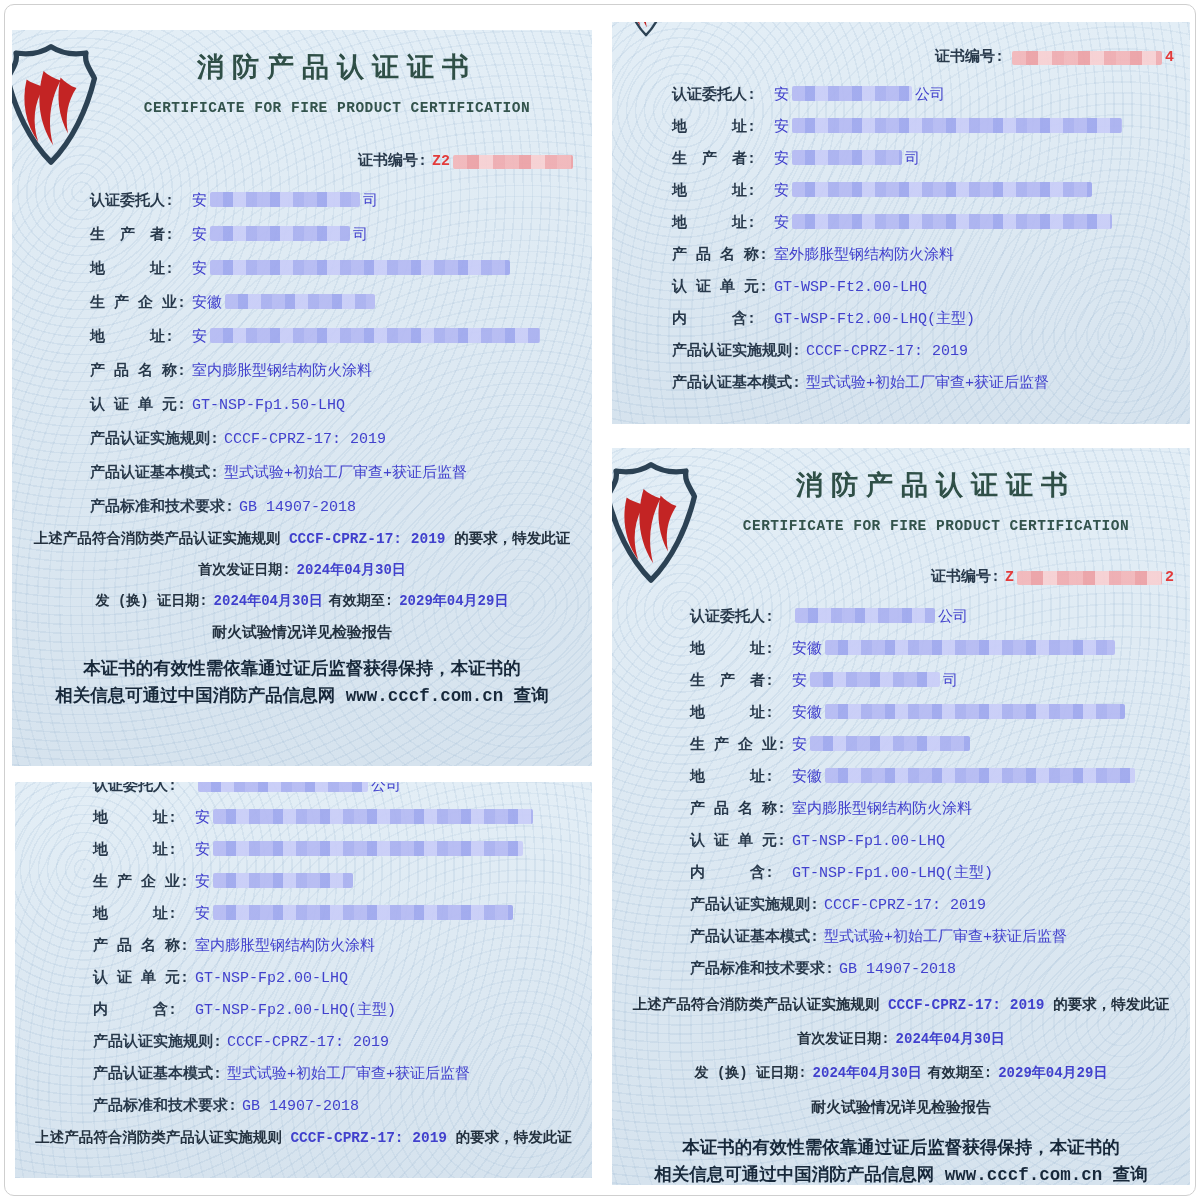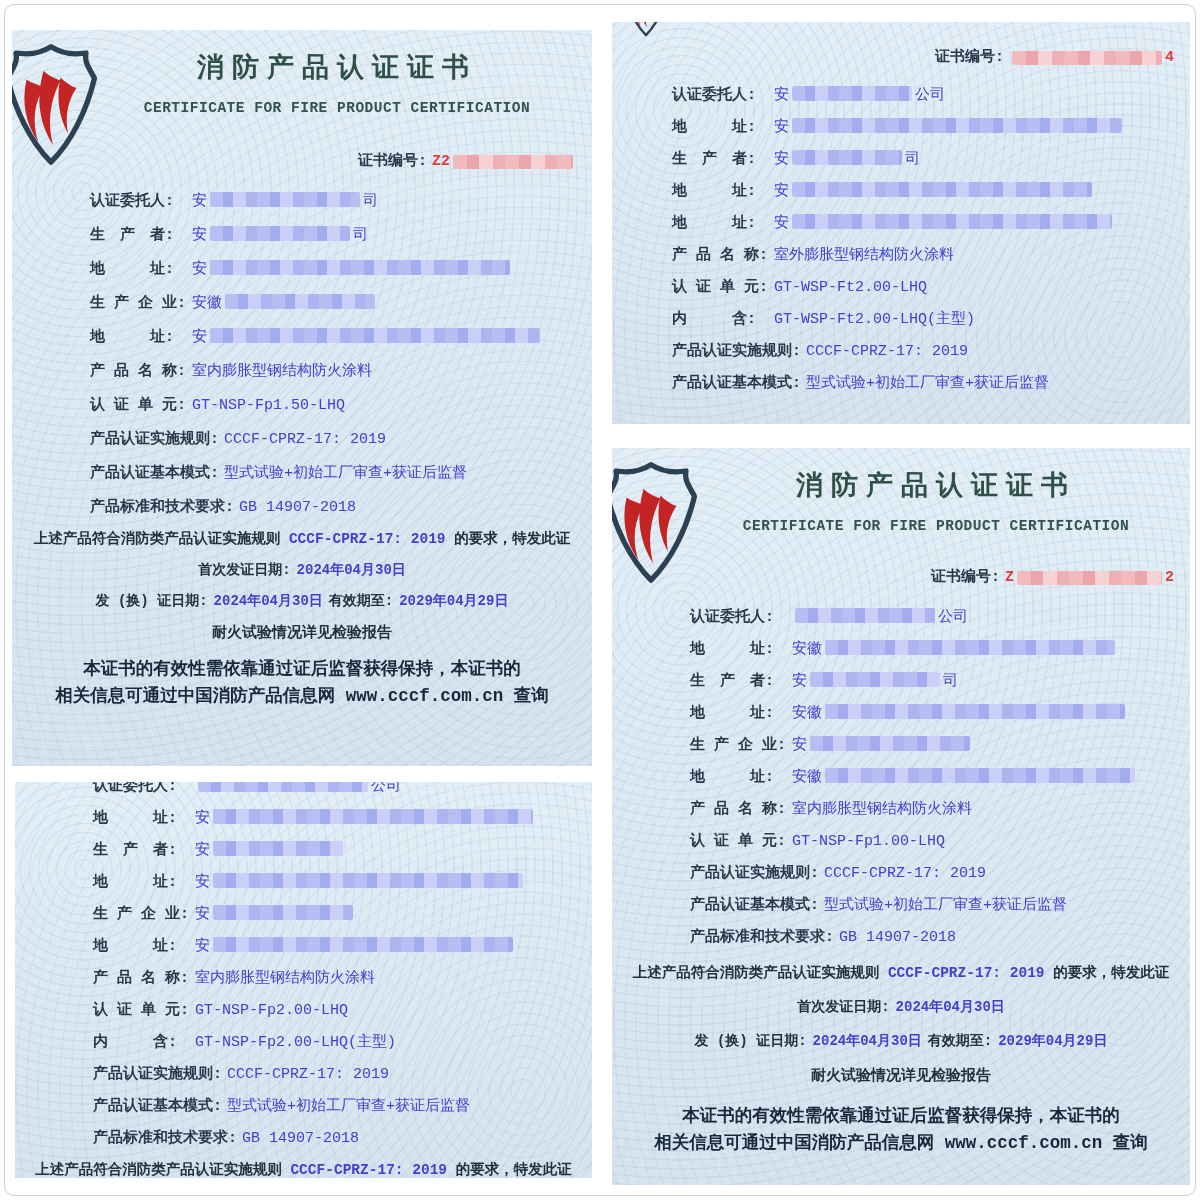--- a/index.html
+++ b/index.html
@@ -154,21 +154,20 @@
         <div class="frow"><span class="lbl">内　　　含:</span><span class="val">GT-WSP-Ft2.00-LHQ(主型)</span></div>
         <div class="frow"><span class="lbl">产品认证实施规则:</span><span class="val">CCCF-CPRZ-17: 2019</span></div>
         <div class="frow"><span class="lbl">产品认证基本模式:</span><span class="val">型式试验+初始工厂审查+获证后监督</span></div>
       </div>
   </section>
 
   <section class="panel" id="p-bl">
     <div class="rows">
         <div class="frow"><span class="lbl">认证委托人:</span><span class="val"><span class="redact" style="width: 170px;"></span><span>公司</span></span></div>
         <div class="frow"><span class="lbl">地　　　址:</span><span class="val"><span>安</span><span class="redact" style="width: 320px;"></span></span></div>
-        <div class="frow"><span class="lbl">生　产　者:</span><span class="val"><span>安</span><span class="redact" style="width: 130px;"></span></span></div>
         <div class="frow"><span class="lbl">地　　　址:</span><span class="val"><span>安</span><span class="redact" style="width: 310px;"></span></span></div>
         <div class="frow"><span class="lbl">生 产 企 业:</span><span class="val"><span>安</span><span class="redact" style="width: 140px;"></span></span></div>
         <div class="frow"><span class="lbl">地　　　址:</span><span class="val"><span>安</span><span class="redact" style="width: 300px;"></span></span></div>
         <div class="frow"><span class="lbl">产 品 名 称:</span><span class="val">室内膨胀型钢结构防火涂料</span></div>
         <div class="frow"><span class="lbl">认 证 单 元:</span><span class="val">GT-NSP-Fp2.00-LHQ</span></div>
         <div class="frow"><span class="lbl">内　　　含:</span><span class="val">GT-NSP-Fp2.00-LHQ(主型)</span></div>
         <div class="frow"><span class="lbl">产品认证实施规则:</span><span class="val">CCCF-CPRZ-17: 2019</span></div>
         <div class="frow"><span class="lbl">产品认证基本模式:</span><span class="val">型式试验+初始工厂审查+获证后监督</span></div>
         <div class="frow"><span class="lbl">产品标准和技术要求:</span><span class="val">GB 14907-2018</span></div>
       </div>
@@ -195,20 +194,21 @@
     </div>
     <div class="rows">
         <div class="frow"><span class="lbl">认证委托人:</span><span class="val"><span class="redact" style="width: 140px;"></span><span>公司</span></span></div>
         <div class="frow"><span class="lbl">地　　　址:</span><span class="val"><span>安徽</span><span class="redact" style="width: 290px;"></span></span></div>
         <div class="frow"><span class="lbl">生　产　者:</span><span class="val"><span>安</span><span class="redact" style="width: 130px;"></span><span>司</span></span></div>
         <div class="frow"><span class="lbl">地　　　址:</span><span class="val"><span>安徽</span><span class="redact" style="width: 300px;"></span></span></div>
         <div class="frow"><span class="lbl">生 产 企 业:</span><span class="val"><span>安</span><span class="redact" style="width: 160px;"></span></span></div>
         <div class="frow"><span class="lbl">地　　　址:</span><span class="val"><span>安徽</span><span class="redact" style="width: 310px;"></span></span></div>
         <div class="frow"><span class="lbl">产 品 名 称:</span><span class="val">室内膨胀型钢结构防火涂料</span></div>
         <div class="frow"><span class="lbl">认 证 单 元:</span><span class="val">GT-NSP-Fp1.00-LHQ</span></div>
+        <div class="frow"><span class="lbl">内　　　含:</span><span class="val">GT-NSP-Fp1.00-LHQ(主型)</span></div>
         <div class="frow"><span class="lbl">产品认证实施规则:</span><span class="val">CCCF-CPRZ-17: 2019</span></div>
         <div class="frow"><span class="lbl">产品认证基本模式:</span><span class="val">型式试验+初始工厂审查+获证后监督</span></div>
         <div class="frow"><span class="lbl">产品标准和技术要求:</span><span class="val">GB 14907-2018</span></div>
       </div>
     <div class="stmt">
       <span>上述产品符合消防类产品认证实施规则</span>
       <span class="blue">CCCF-CPRZ-17: 2019</span>
       <span>的要求，特发此证</span>
     </div>
     <div class="dline">

